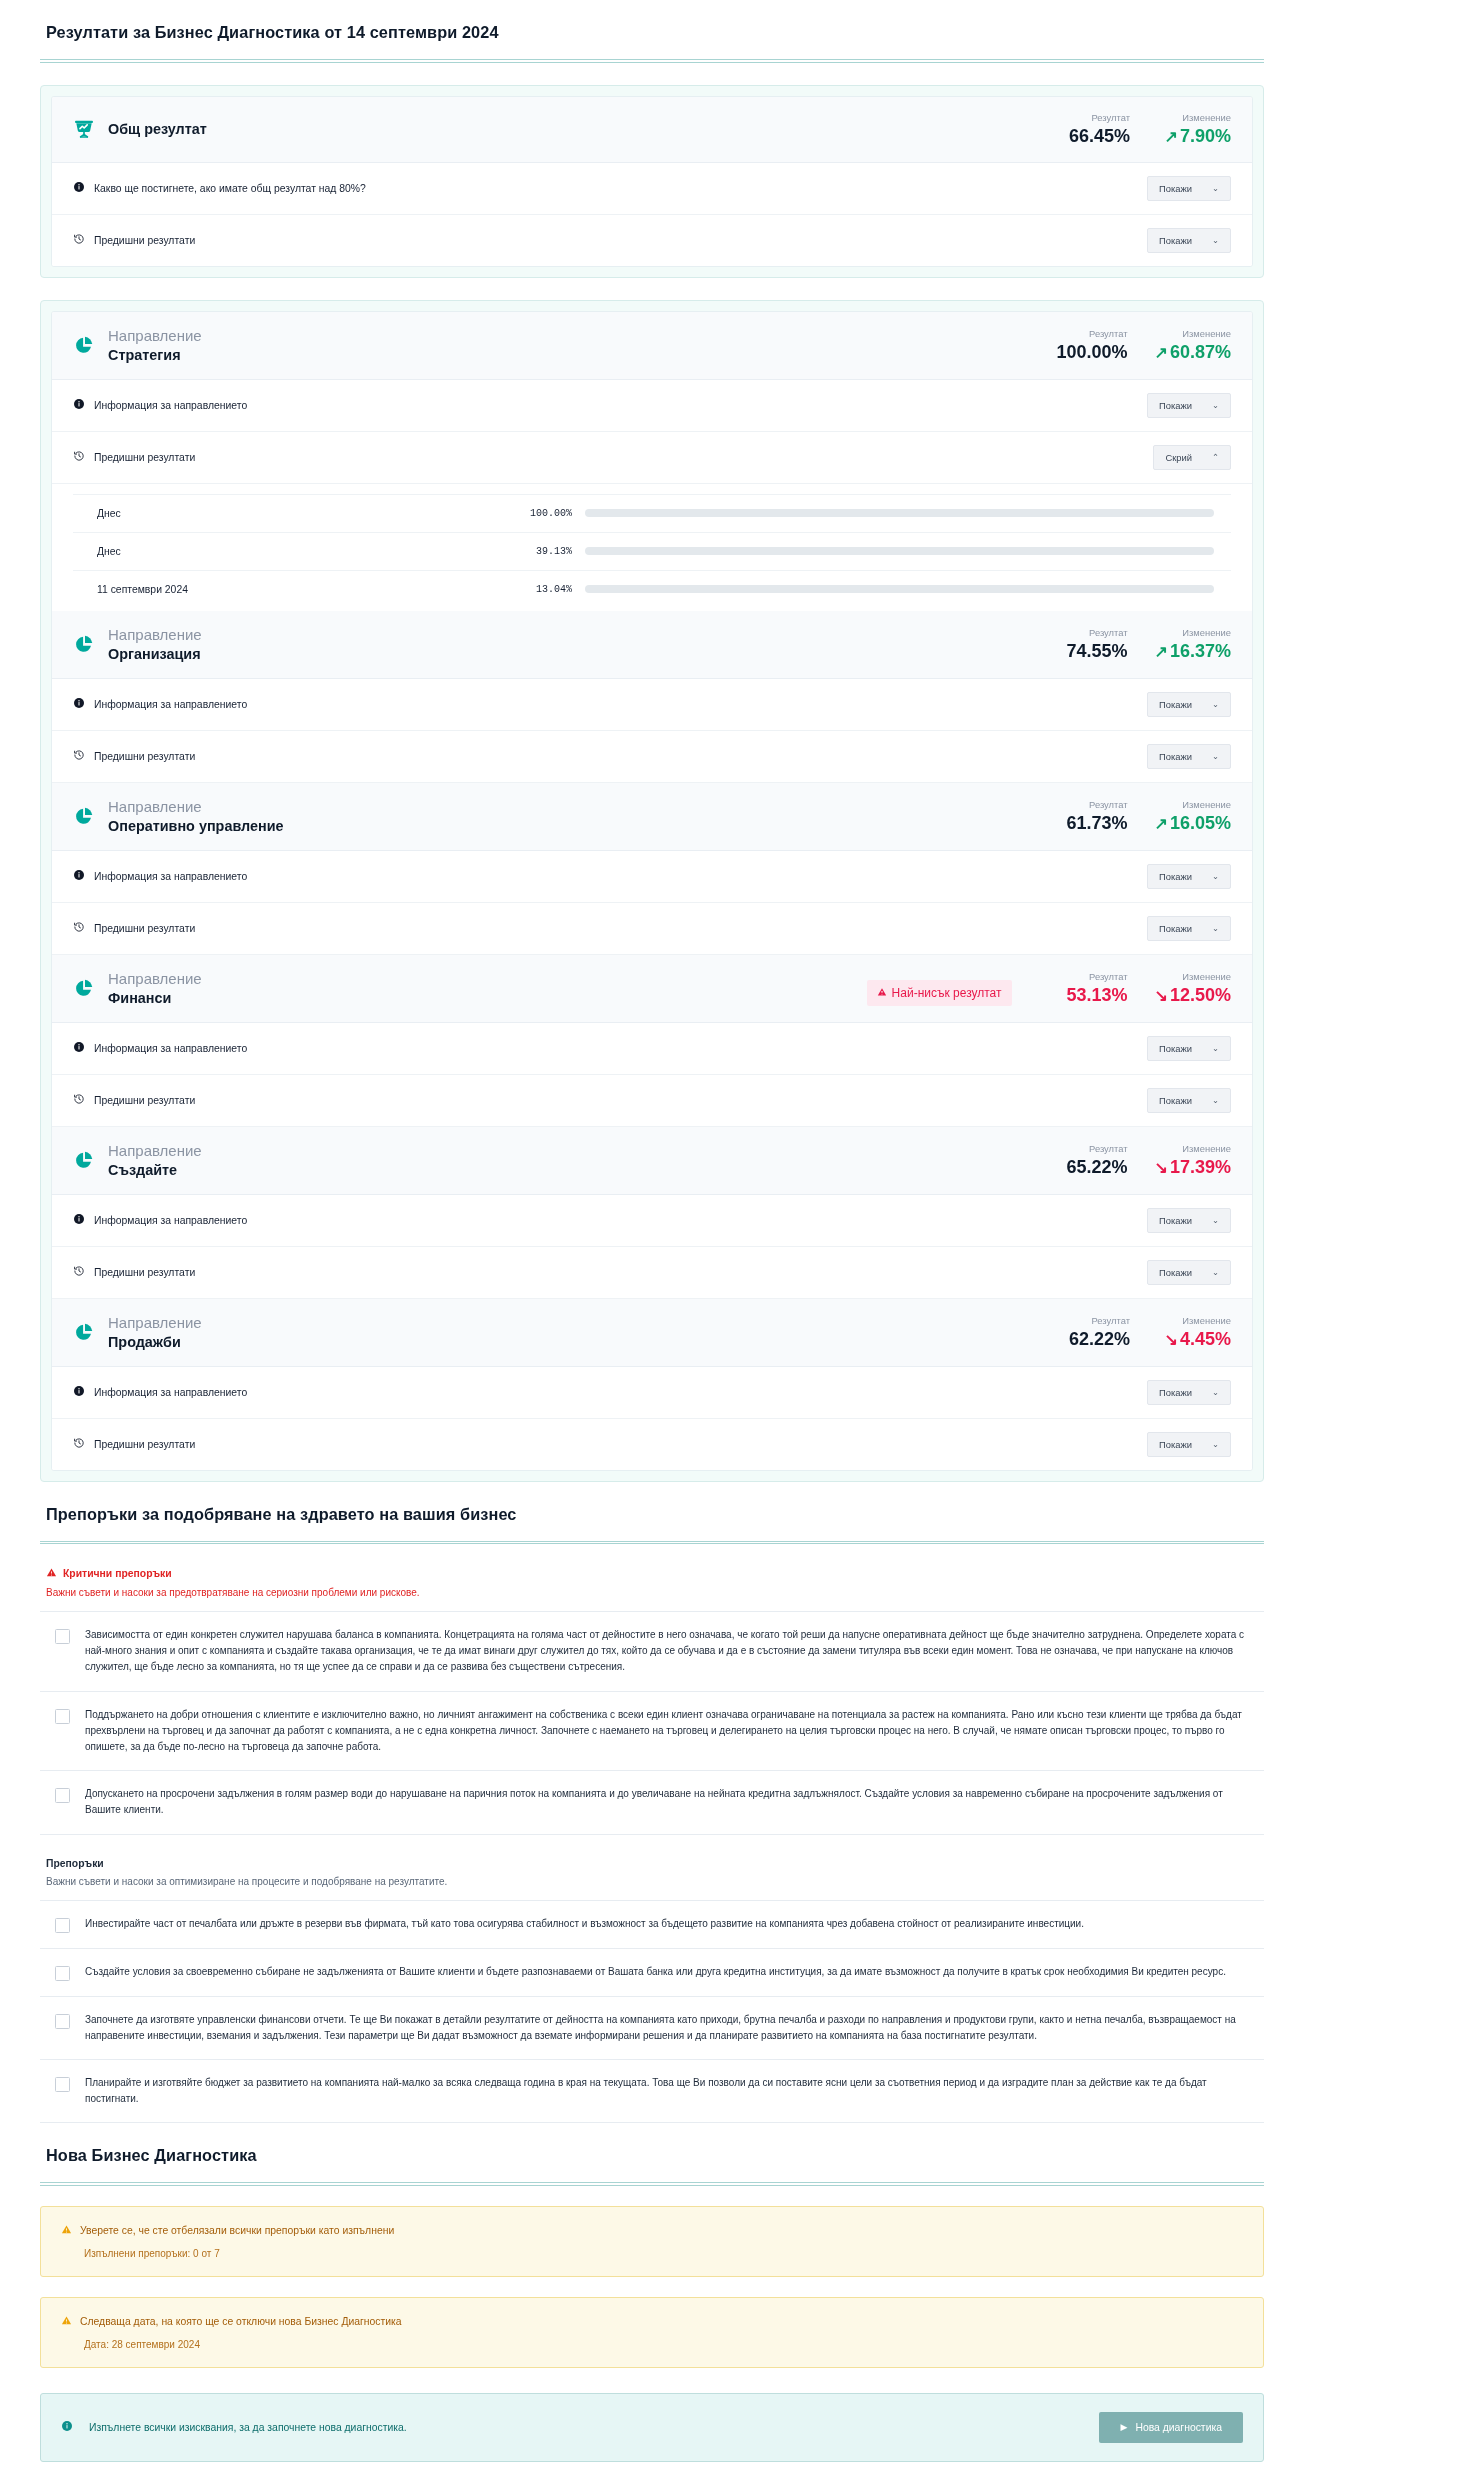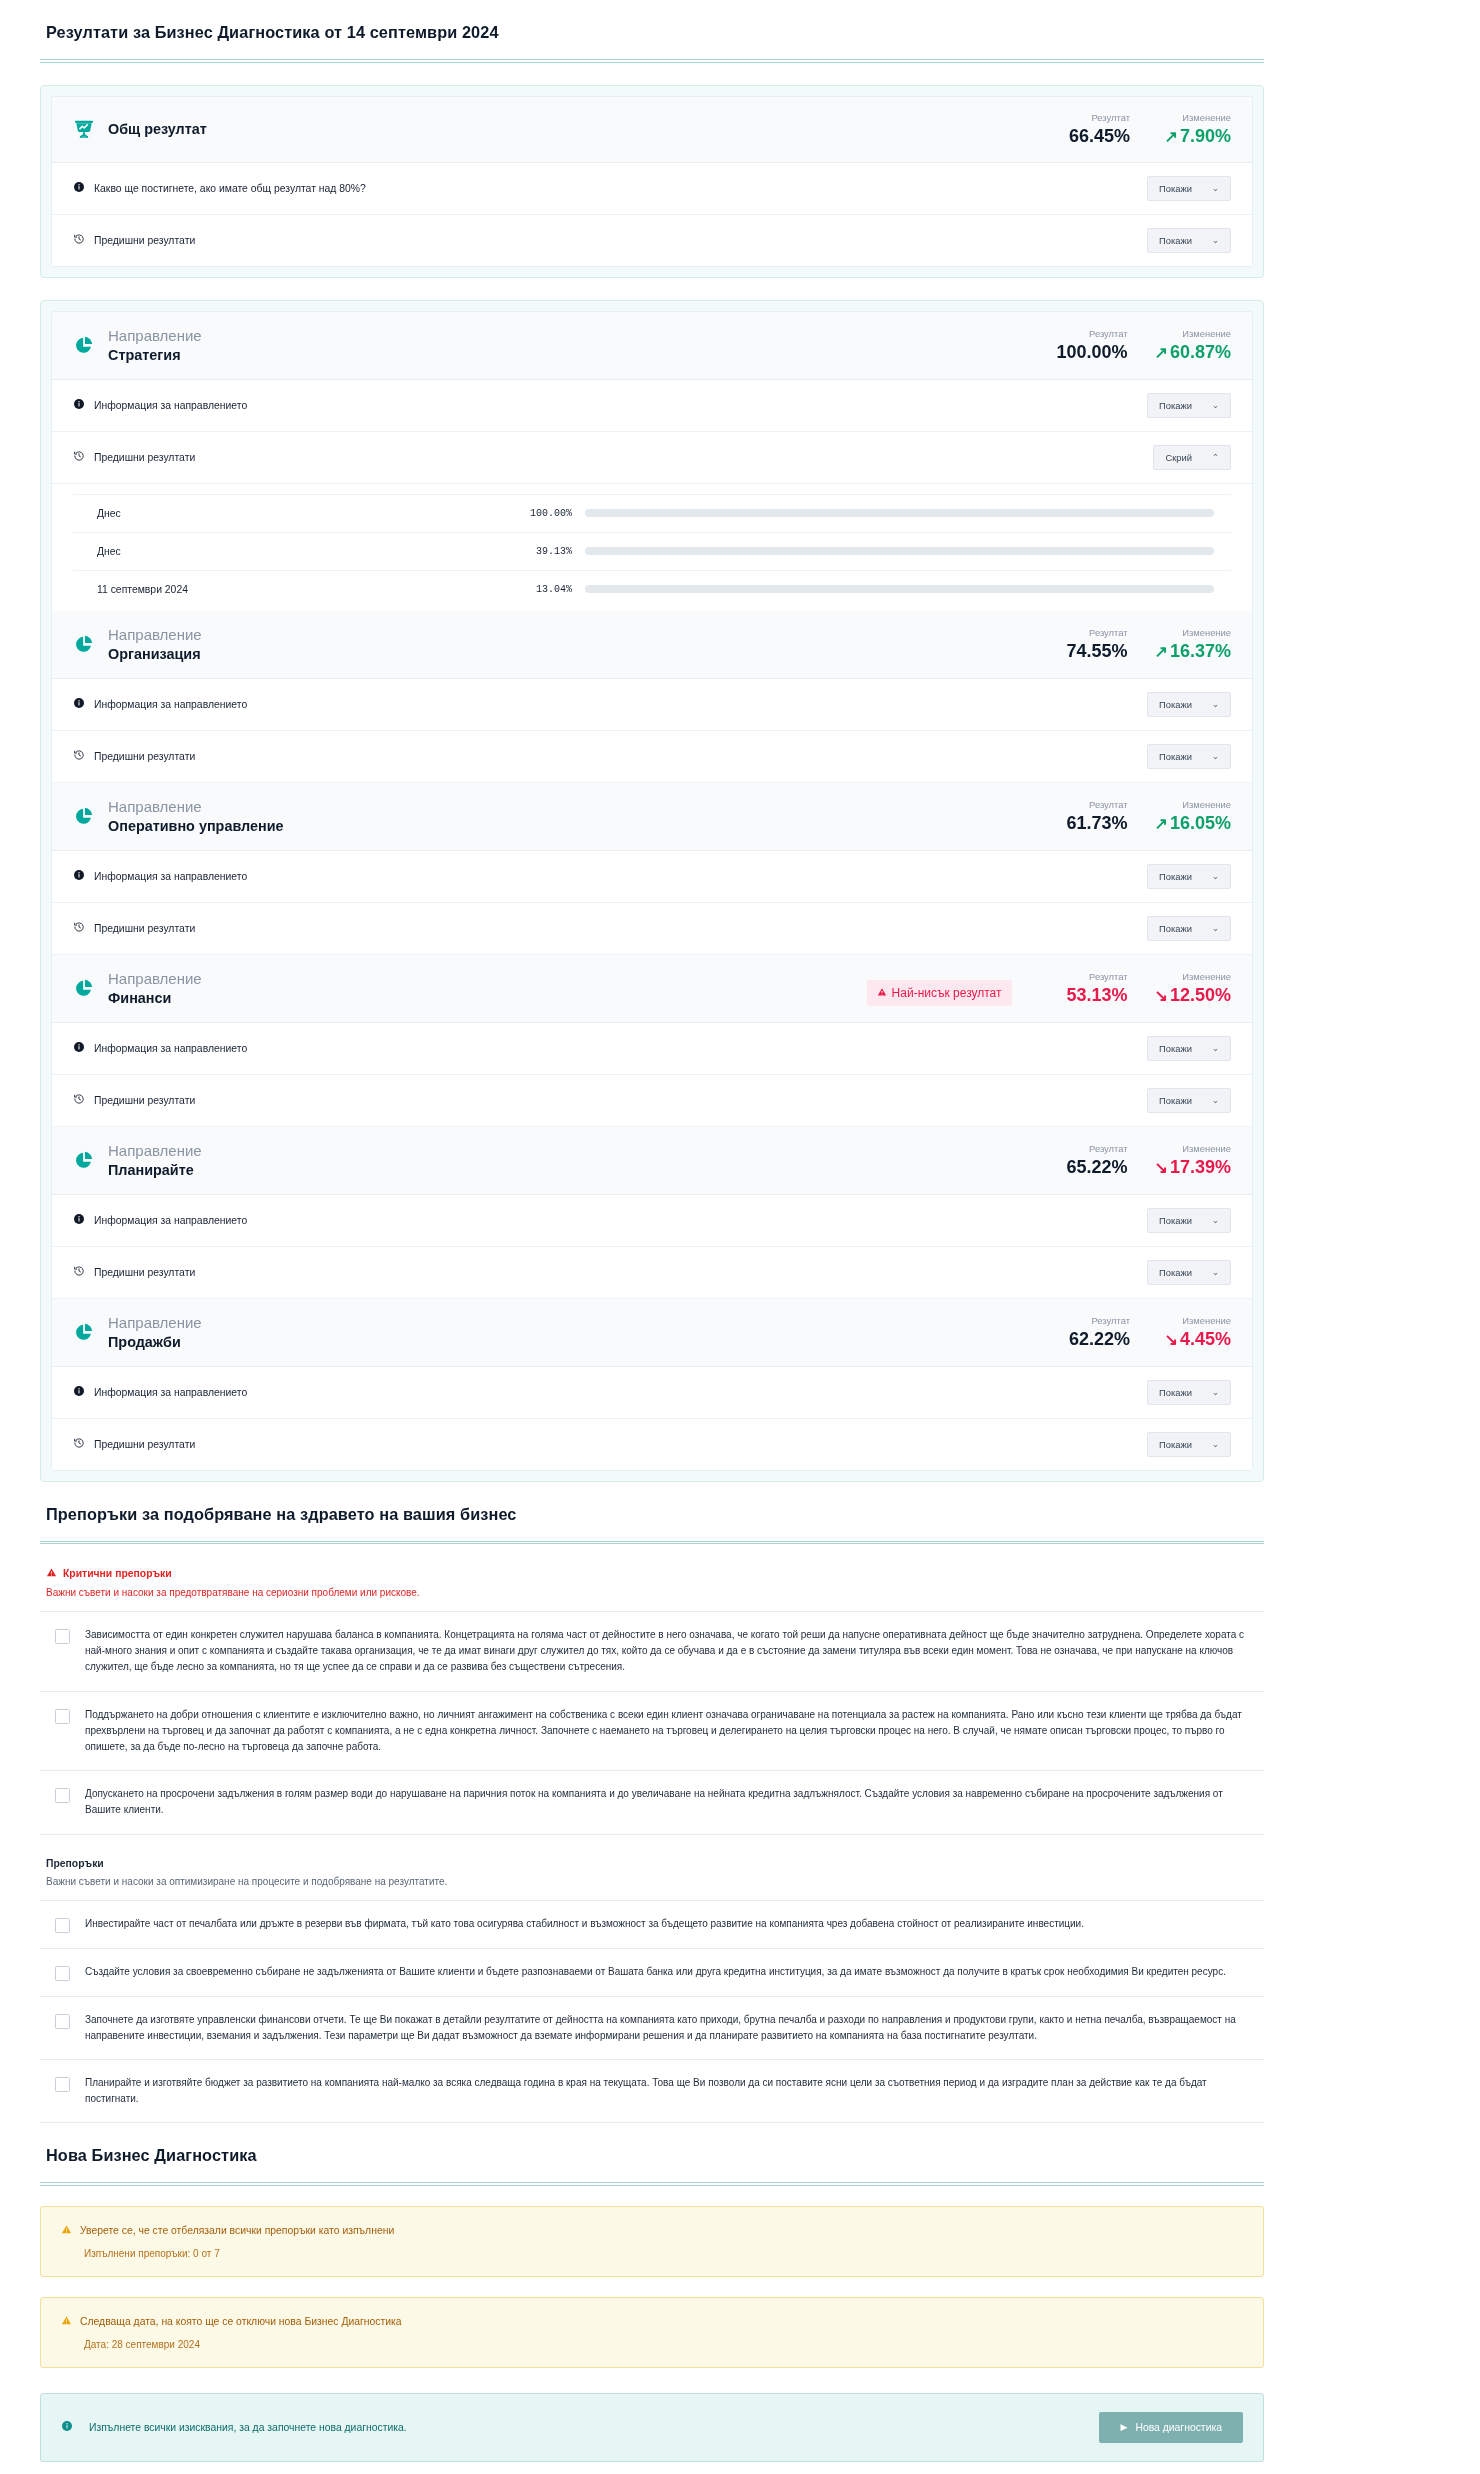--- a/index.html
+++ b/index.html
@@ -448,21 +448,21 @@
           </button>
         </div>
         <div class="score-head">
           <div class="left">
             <span class="icon-sq"><svg viewBox="0 0 24 24" width="22" height="22">
                 <path d="M11 4.2A8.2 8.2 0 1 0 19.6 14H11V4.2z" fill="#00a99d"></path>
                 <path d="M13.1 3.1A8.9 8.9 0 0 1 21 11h-7.9V3.1z" fill="#00a99d"></path>
               </svg></span>
             <div class="head-labels">
               <span class="kicker">Направление</span>
-              <span class="head-name">Планирайте</span>
+              <span class="head-name">Създайте</span>
             </div>
           </div>
           <div class="head-right">
             <div class="metric">
               <span class="metric-label">Резултат</span>
               <span class="metric-value ">65.22%</span>
             </div>
             <div class="metric">
               <span class="metric-label">Изменение</span>
               <span class="metric-value down"><span class="arrow">↘</span>17.39%</span>

